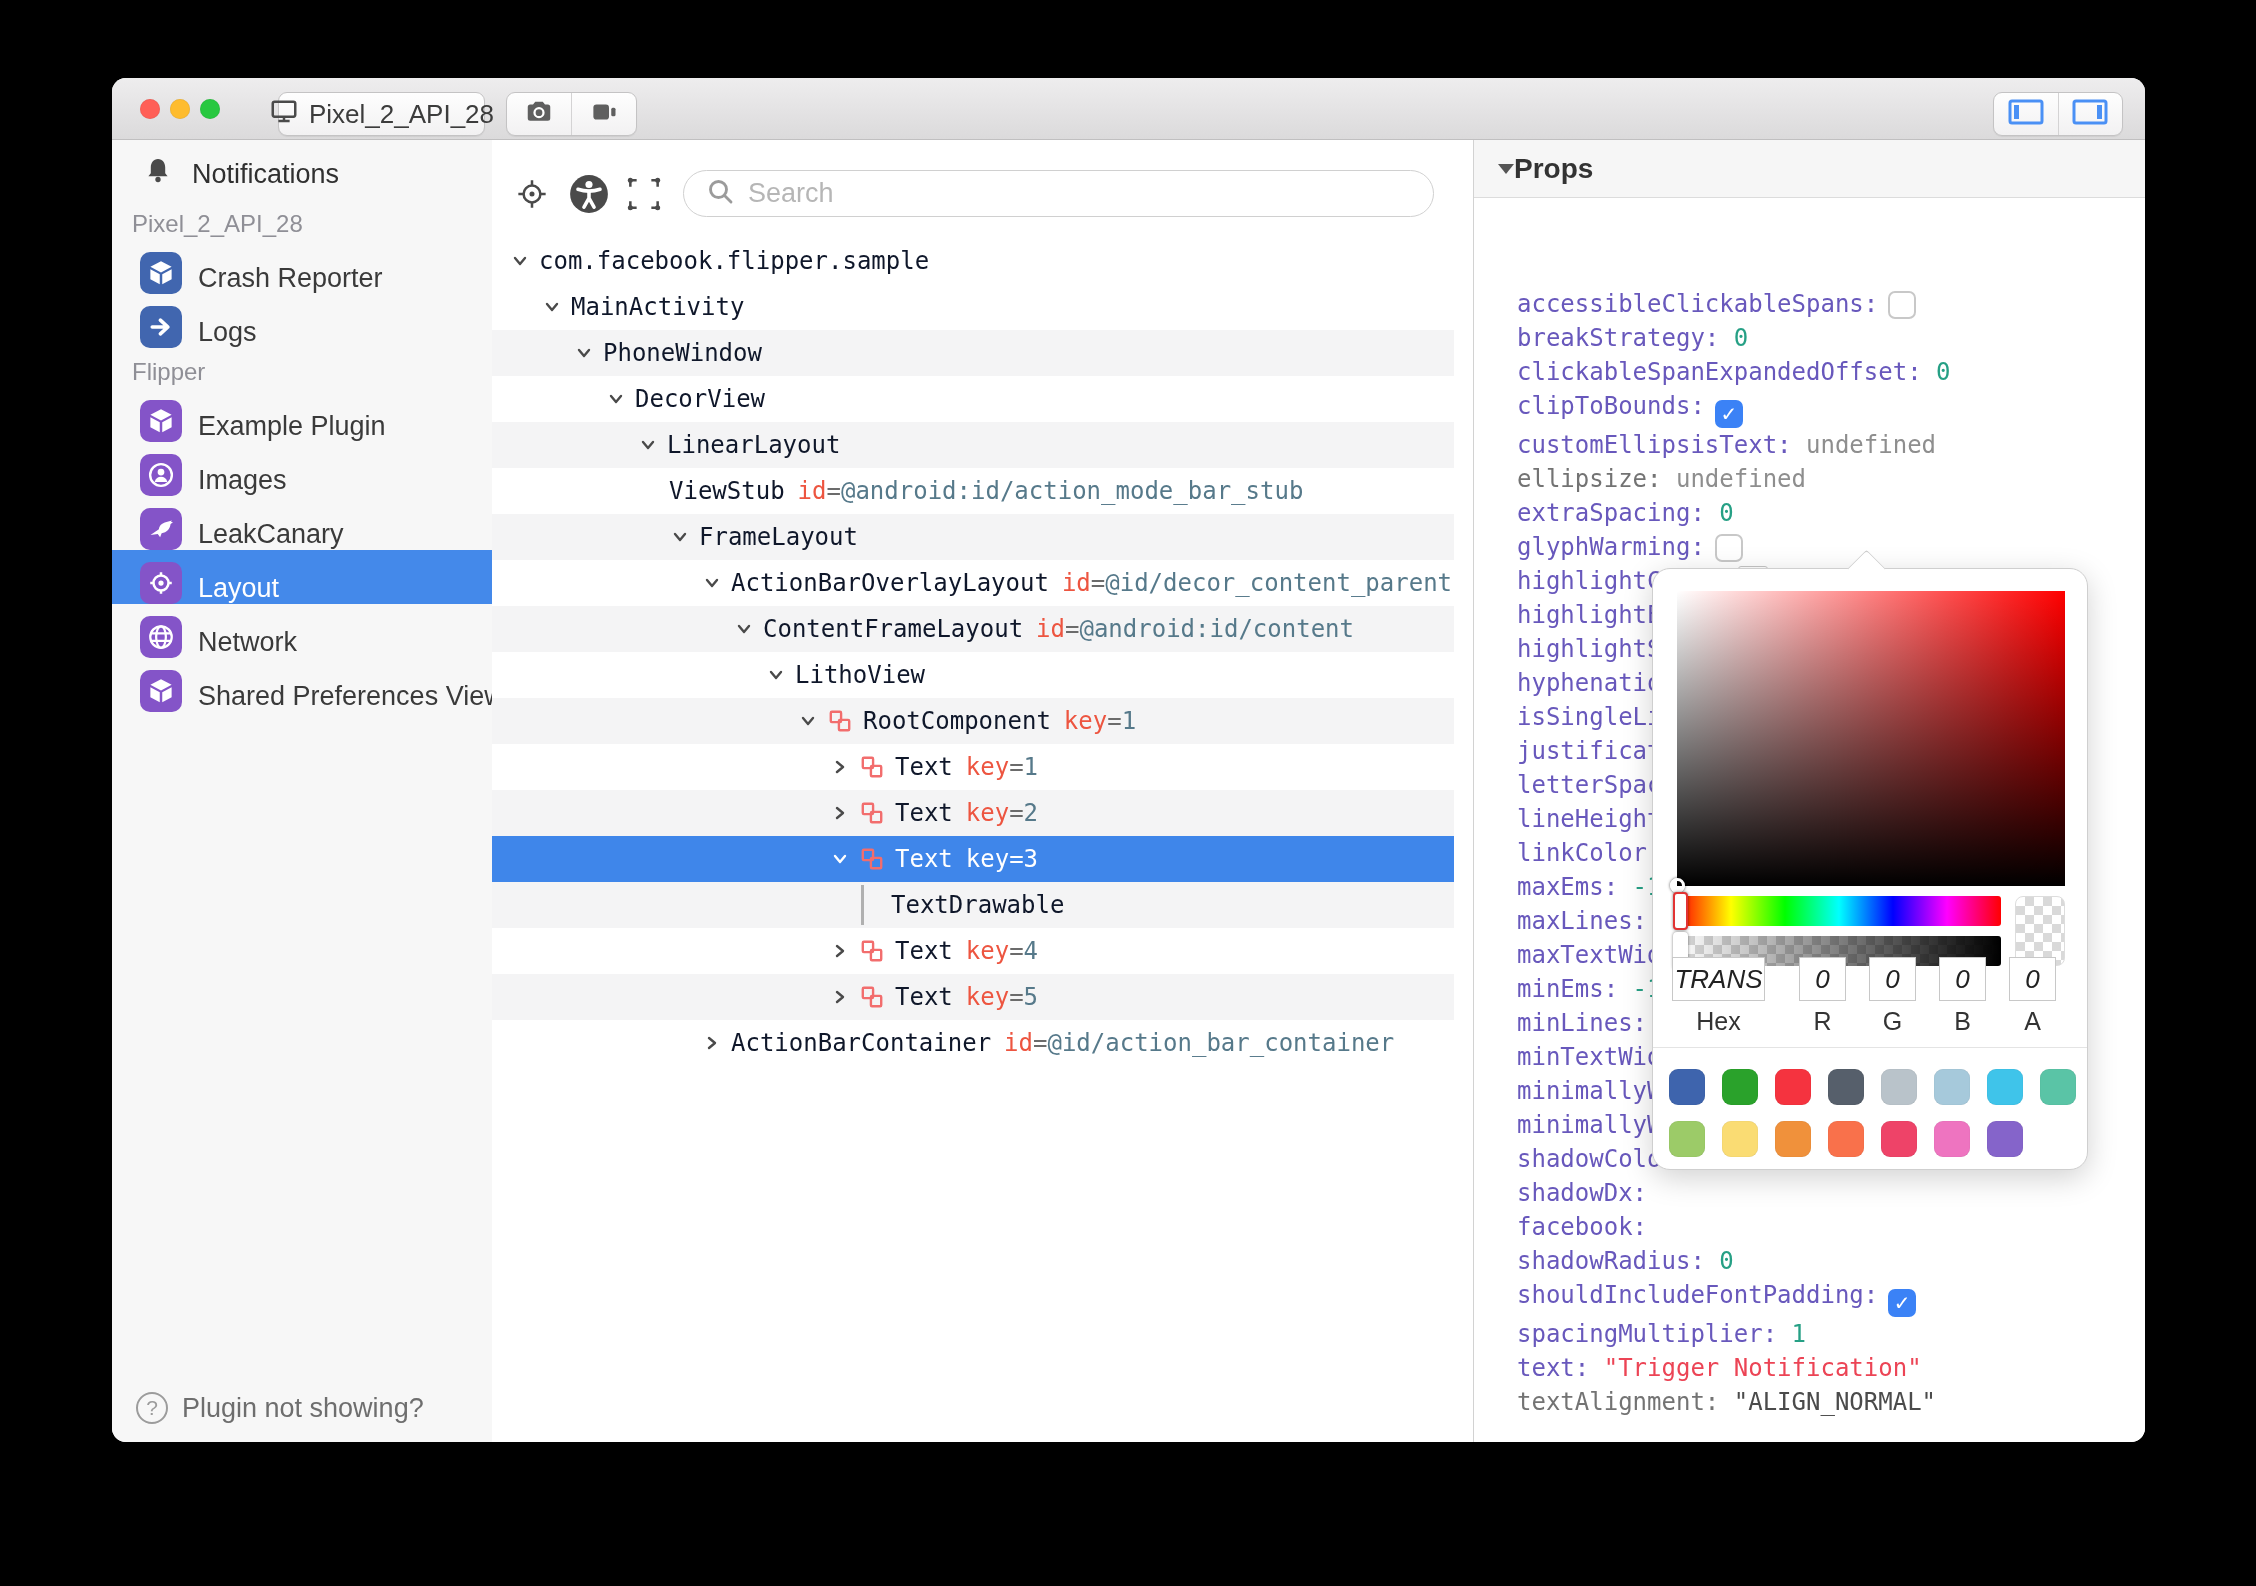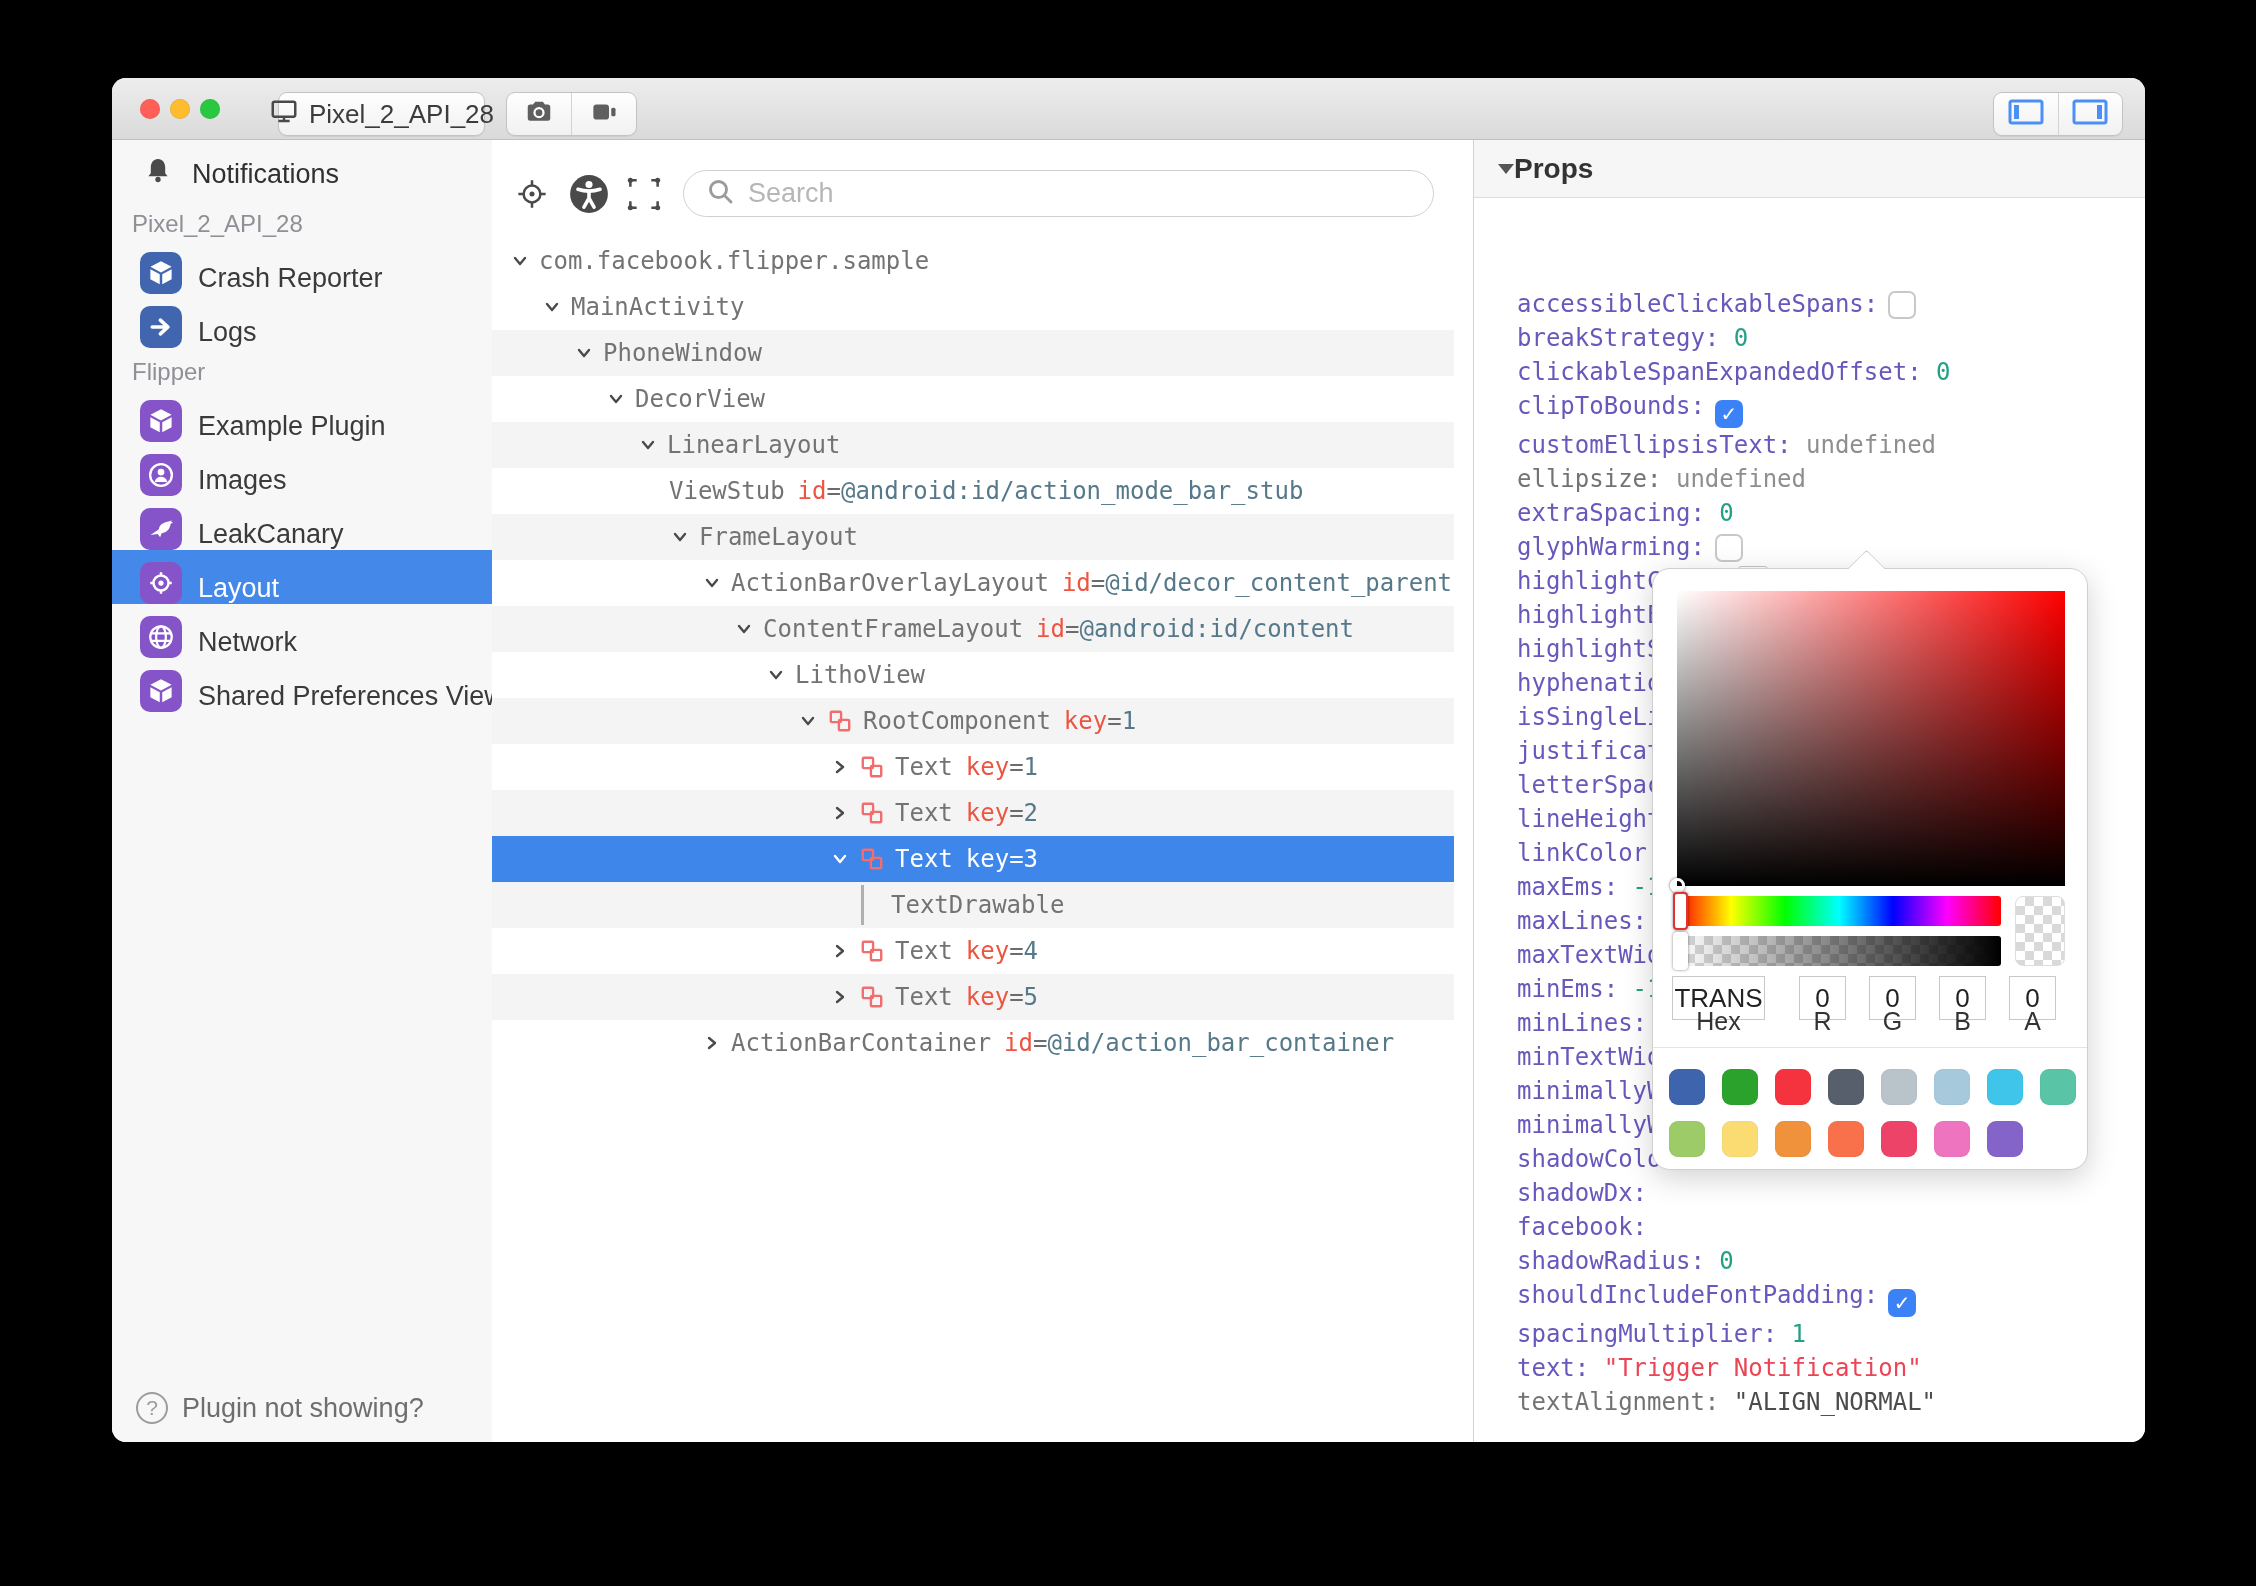--- a/index.html
+++ b/index.html
@@ -51,21 +51,21 @@
   #tree { position:absolute; left:0; top:98px; width:100%;
           font-family:"DejaVu Sans Mono", monospace; font-size:24px; }
   .trow { height:46px; display:flex; align-items:center; white-space:nowrap; }
   .trow.alt { background:#f4f4f5; }
   .trow.selected { background:#3f86ea; }
   .chev { width:22px; height:22px; flex:0 0 22px; margin-right:8px; color:#4a4a4a;
           display:flex; align-items:center; justify-content:center; }
   .trow.selected .chev { color:#fff; }
   .guide { width:3px; height:40px; background:#b0b0b0; margin-right:27px; flex:0 0 3px; }
   .litho { width:26px; height:26px; flex:0 0 26px; margin-right:10px; color:#f26d6d; }
-  .tname { color:#737373; }
+  .tname { color:#0f172a; }
   .trow.selected .tname, .trow.selected .attr, .trow.selected .attr * { color:#fff !important; }
   .attr { margin-left:13px; }
   .attr .k { color:#ed5540; }
   .attr .eq { color:#6b6b6b; }
   .attr .v { color:#56798a; }
   
   .props { position:absolute; left:1361px; top:62px; width:672px; height:1302px;
            background:#fff; border-left:1px solid #d2d2d2; overflow:hidden; }
   .props-header { height:58px; background:#f6f6f6; border-bottom:1px solid #dcdcdc;
                   display:flex; align-items:center; padding-left:24px; gap:0; }
@@ -104,23 +104,23 @@
       linear-gradient(45deg,#d9d9d9 25%,#fff 25%,#fff 75%,#d9d9d9 75%);
       background-size:18px 18px; background-position:0 0,9px 9px; }
   .alpha { position:absolute; left:24px; top:367px; width:324px; height:30px; border-radius:3px; }
   .alpha .fill { position:absolute; inset:0; border-radius:3px;
                  background:linear-gradient(to right, rgba(0,0,0,0), #000); }
   .slider-handle { position:absolute; left:-4px; top:-4px; width:15px; height:38px;
                    background:#fff; border-radius:4px; box-shadow:0 0 3px rgba(0,0,0,.5); }
   .hue .slider-handle { border:2px solid #e23333; }
   .preview { position:absolute; left:362px; top:327px; width:50px; height:70px;
              border:1px solid #ddd; border-radius:8px; }
-  .cp-input { position:absolute; top:407px; height:44px; border:1.5px solid #c8c8c8;
+  .cp-input { position:absolute; top:388px; height:44px; border:1.5px solid #c8c8c8;
               background:#fff; font-size:26px; color:#222; text-align:center;
-              font-family:"Liberation Sans",sans-serif; }
+              font-family:"Liberation Sans",sans-serif;font-style:italic; }
   .cp-label { position:absolute; top:438px; height:26px; font-size:25px; color:#333;
               text-align:center; }
   .cp-div { position:absolute; left:0; top:478px; width:100%; height:1px; background:#e4e4e4; }
   .swatch { position:absolute; width:36px; height:36px; border-radius:9px;
             box-shadow:inset 0 0 1px rgba(0,0,0,.2); }
 </style>
 </head>
 <body>
 
 <div id="window">

